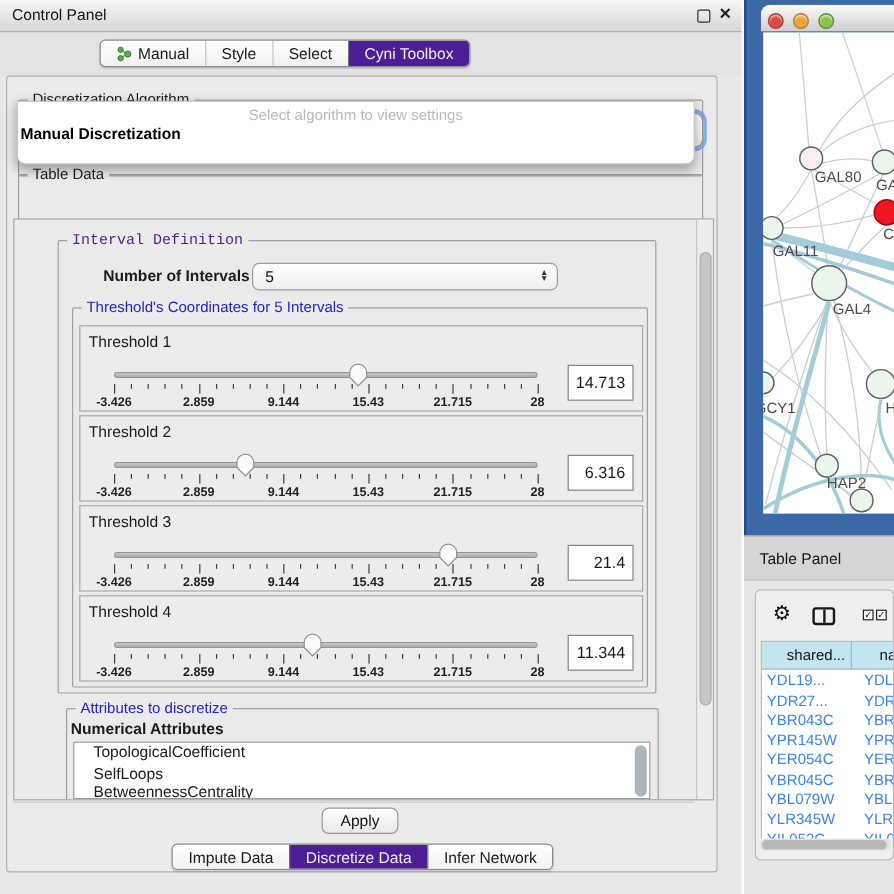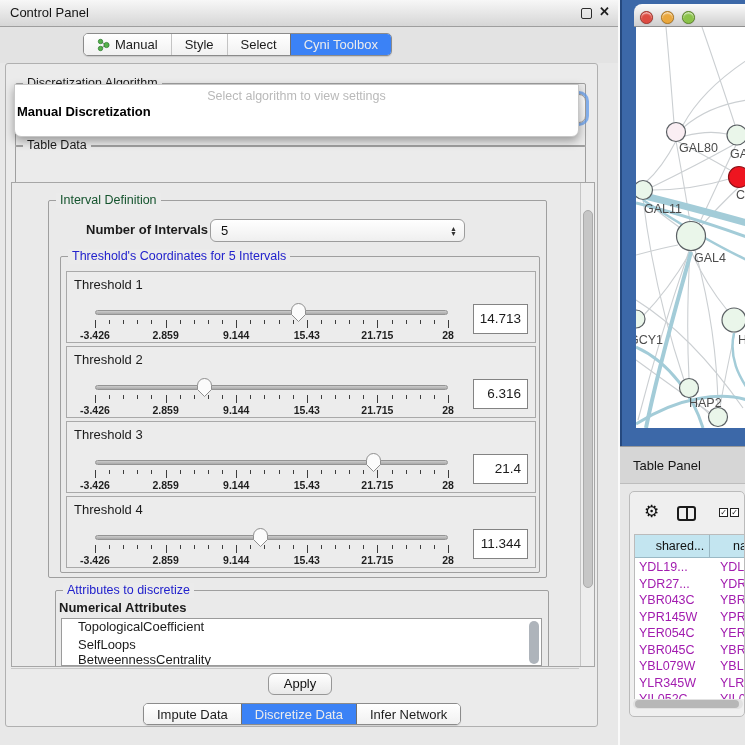--- a/index.html
+++ b/index.html
@@ -12,29 +12,29 @@
   .titlebar { left:0; top:0; width:618px; height:27px;
     background:linear-gradient(#f7f7f7,#d6d6d6); border-bottom:1px solid #9e9e9e; }
   .titlebar .wtitle { position:absolute; left:10px; top:0; line-height:26px; font-size:13px; color:#141414; }
   .float-btn { position:absolute; left:581px; top:8px; width:11px; height:11px; border:1.6px solid #2d2d2d; border-radius:2px; background:transparent; }
   .close-btn { position:absolute; left:599px; top:4px; font-size:13px; font-weight:bold; color:#1e1e1e; }
   .tabstrip { left:0; top:27px; width:618px; height:36px; background:#e3e3e3; }
 
   .seg-control { position:absolute; display:inline-flex; border:1px solid #8b8b8b; border-radius:5px; overflow:hidden; background:#fdfdfd; height:23px; box-shadow:0 1px 1px rgba(0,0,0,.12); }
   .seg { display:flex; align-items:center; gap:5px; padding:0 13px; font-size:13px; color:#1c1c1c; border-left:1px solid #c4c4c4; background:linear-gradient(#ffffff,#f1f1f1); white-space:nowrap; }
   .seg:first-child { border-left:none; }
-  .seg.sel { background:#3b82f6; color:#ececec; border-left-color:#6f6f6f; }
+  .seg.sel { background:#4c1d95; color:#ececec; border-left-color:#6f6f6f; }
   .seg.sel + .seg { border-left-color:#6f6f6f; }
 
   .panel-body { left:5px; top:63px; width:593px; height:664px; background:#ebebeb; border:1px solid #b0b0b0; border-radius:3px; }
 
   
   .group { position:absolute; border:1px solid #9f9f9f; border-radius:2px; }
   .group > .glabel { position:absolute; top:-8px; left:7px; background:#ebebeb; padding:0 4px; font-size:12.5px; line-height:15px; white-space:nowrap; }
-  .glabel.green { color:#14532d; }
+  .glabel.green { color:#4c1d95;font-family:Liberation Mono, monospace; }
   .glabel.blue  { color:#2222cc; }
 
   
   .combo { position:absolute; background:linear-gradient(#ffffff,#efefef); border:1px solid #9c9c9c; border-radius:6px; font-size:13px; color:#111; }
   .combo .cval { position:absolute; left:10px; top:0; line-height:22px; white-space:nowrap; }
   .combo .stepper { position:absolute; right:7px; top:50%; transform:translateY(-50%); font-size:7px; line-height:5.5px; color:#333; text-align:center; }
   .combo.focusring { box-shadow:0 0 0 3px rgba(98,155,235,.75); }
 
   
   .popup { position:absolute; left:8px; top:20px; width:565px; height:53px; background:#ffffff; border:1px solid #c7c7c7; border-radius:0 0 7px 7px; box-shadow:0 4px 10px rgba(0,0,0,.35); z-index:40; }
@@ -81,21 +81,21 @@
   .tp-bar .tptitle { position:absolute; left:13px; top:0; line-height:37px; font-size:13px; color:#161616; }
   .tp-area { left:620px; top:484px; width:125px; height:261px; background:#e7e7e7; }
   .tp-container { position:absolute; left:9px; top:7px; width:116px; height:226px; background:#efefef; border:1px solid #bbbbbb; border-radius:5px; overflow:hidden; }
   .gear { position:absolute; left:14px; top:11px; font-size:17px; color:#111; line-height:18px; }
   .colicon { position:absolute; left:47px; top:14px; width:19px; height:15px; border:2px solid #1a1a1a; border-radius:3px; }
   .colicon:before { content:""; position:absolute; left:50%; top:0; bottom:0; width:2px; background:#1a1a1a; transform:translateX(-1px); }
   .checkpair { position:absolute; left:89px; top:16px; display:flex; gap:2px; }
   .checkbox-ic { width:9px; height:9px; border:1.2px solid #222; font-size:8px; line-height:8px; text-align:center; color:#222; background:#fff; }
   .tp-table { position:absolute; left:4px; top:42px; width:112px; height:165px; background:#ffffff; border-left:1px solid #bbb; border-top:1px solid #bbb; overflow:hidden; }
   .hcell { position:absolute; top:0; height:23px; background:#c3e5f0; border-right:1px solid #9ab9c5; border-bottom:1px solid #9ab9c5; font-size:12.5px; text-align:center; line-height:22px; color:#111;padding-left:16px; }
-  .trow { position:absolute; left:0; width:100%; height:17px; font-size:12.5px; line-height:16px; color:#a21caf; }
+  .trow { position:absolute; left:0; width:100%; height:17px; font-size:12.5px; line-height:16px; color:#3b82f6; }
   .trow .c1 { position:absolute; left:4px; }
   .trow .c2 { position:absolute; left:85px; }
   .hscroll { position:absolute; left:3px; top:207px; width:110px; height:10px; background:#e2e2e2; border-radius:5px; }
   .hscroll .hthumb { position:absolute; left:2px; top:1px; width:104px; height:8px; background:#b7b7b7; border-radius:4px; }
 </style>
 </head>
 <body>
 
 <div id="root">
 

